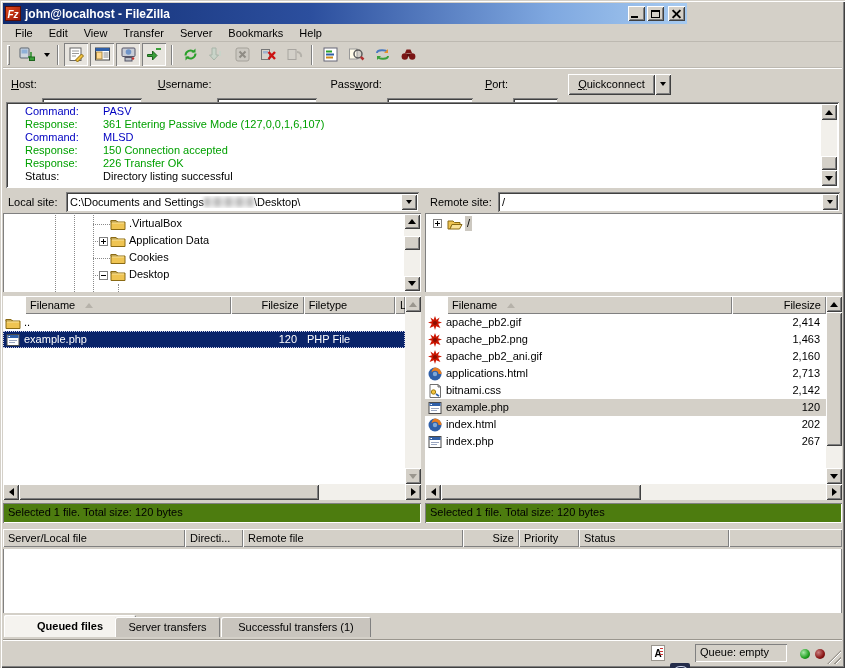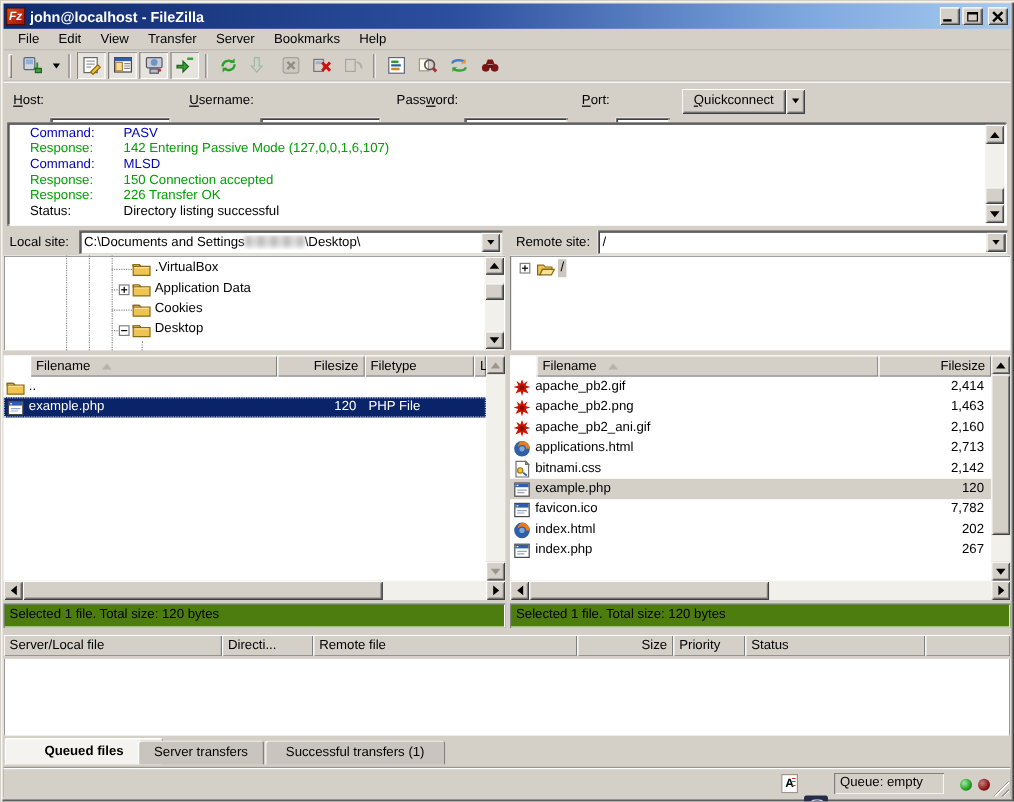--- a/index.html
+++ b/index.html
@@ -8,21 +8,21 @@
     position:relative;width:845px;height:668px;background:#d4d0c8;
     font-family:"Liberation Sans",sans-serif;font-size:11px;color:#000;
     box-shadow:inset 1px 1px 0 #d4d0c8, inset 2px 2px 0 #ffffff,
                inset -1px -1px 0 #404040, inset -2px -2px 0 #808080;
     overflow:hidden;
   }
   .raised{box-shadow:inset 1px 1px 0 #fff, inset -1px -1px 0 #808080;}
   .raised2{box-shadow:inset 1px 1px 0 #fff, inset -1px -1px 0 #404040, inset 2px 2px 0 #d4d0c8, inset -2px -2px 0 #808080;background:#d4d0c8;}
   .field{background:#fff;box-shadow:inset 1px 1px 0 #808080, inset -1px -1px 0 #d4d0c8, inset 2px 2px 0 #404040, inset -2px -2px 0 #fff;}
   
-  .titlebar{position:absolute;left:3px;top:3px;width:839px;height:21px;
+  .titlebar{position:absolute;left:3px;top:3px;width:684px;height:21px;
     background:linear-gradient(90deg,#0f2a6e 0%,#2c4f9e 45%,#7fa8e0 80%,#a6caf0 100%);
     display:flex;align-items:center;padding:0 2px;}
   .fzlogo{width:16px;height:15px;background:linear-gradient(135deg,#e04a1a,#9b1508);
     color:#fff;font-weight:bold;font-style:italic;font-size:10px;line-height:15px;text-align:center;
     border:1px solid #5a0c04;margin-right:4px;}
   .wtitle{color:#fff;font-weight:bold;font-size:12px;flex:1;}
   .wbtn{width:17px;height:15px;margin-left:2px;display:flex;align-items:center;justify-content:center;position:relative;}
   .g-min{position:absolute;left:3px;bottom:3px;width:7px;height:2px;background:#000;}
   .g-max{width:9px;height:8px;border:1px solid #000;border-top:2px solid #000;}
   .g-x{position:relative;width:9px;height:9px;}
@@ -356,21 +356,21 @@
   </div>
 
   <div class="log">
     <div class="logrows">
       <div class="logrow log-cmd">
           <span class="llabel">Command:</span>
           <span>PASV</span>
         </div>
       <div class="logrow log-resp">
           <span class="llabel">Response:</span>
-          <span>142 Entering Passive Mode (127,0,0,1,6,107)</span>
+          <span>361 Entering Passive Mode (127,0,0,1,6,107)</span>
         </div>
       <div class="logrow log-cmd">
           <span class="llabel">Command:</span>
           <span>MLSD</span>
         </div>
       <div class="logrow log-resp">
           <span class="llabel">Response:</span>
           <span>150 Connection accepted</span>
         </div>
       <div class="logrow log-resp">
@@ -590,29 +590,20 @@
             <svg>
               <use href="#i-php"></use>
             </svg>
             <span>example.php</span>
           </span>
         <span class="c num" style="flex:1">120</span>
       </div>
       <div class="frow">
         <span class="c" style="width:285px">
             <svg>
-              <use href="#i-php"></use>
-            </svg>
-            <span>favicon.ico</span>
-          </span>
-        <span class="c num" style="flex:1">7,782</span>
-      </div>
-      <div class="frow">
-        <span class="c" style="width:285px">
-            <svg>
               <use href="#i-html"></use>
             </svg>
             <span>index.html</span>
           </span>
         <span class="c num" style="flex:1">202</span>
       </div>
       <div class="frow">
         <span class="c" style="width:285px">
             <svg>
               <use href="#i-php"></use>
@@ -642,27 +633,27 @@
     </div>
   </div>
 
   <div class="statusrow" style="left:3px;top:503px;width:418px">Selected 1 file. Total size: 120 bytes</div>
   <div class="statusrow" style="left:425px;top:503px;width:417px">Selected 1 file. Total size: 120 bytes</div>
 
   <div class="qheader">
     <div class="hcell" style="width:182px">
         <span>Server/Local file</span>
       </div>
-    <div class="hcell" style="width:76px">
+    <div class="hcell" style="width:58px">
         <span>Directi...</span>
       </div>
     <div class="hcell" style="width:220px">
         <span>Remote file</span>
       </div>
-    <div class="hcell num" style="width:80px">
+    <div class="hcell num" style="width:56px">
         <span>Size</span>
       </div>
     <div class="hcell" style="width:60px">
         <span>Priority</span>
       </div>
     <div class="hcell" style="width:150px">
         <span>Status</span>
       </div>
     <div class="hcell" style="flex:1"></div>
   </div>

